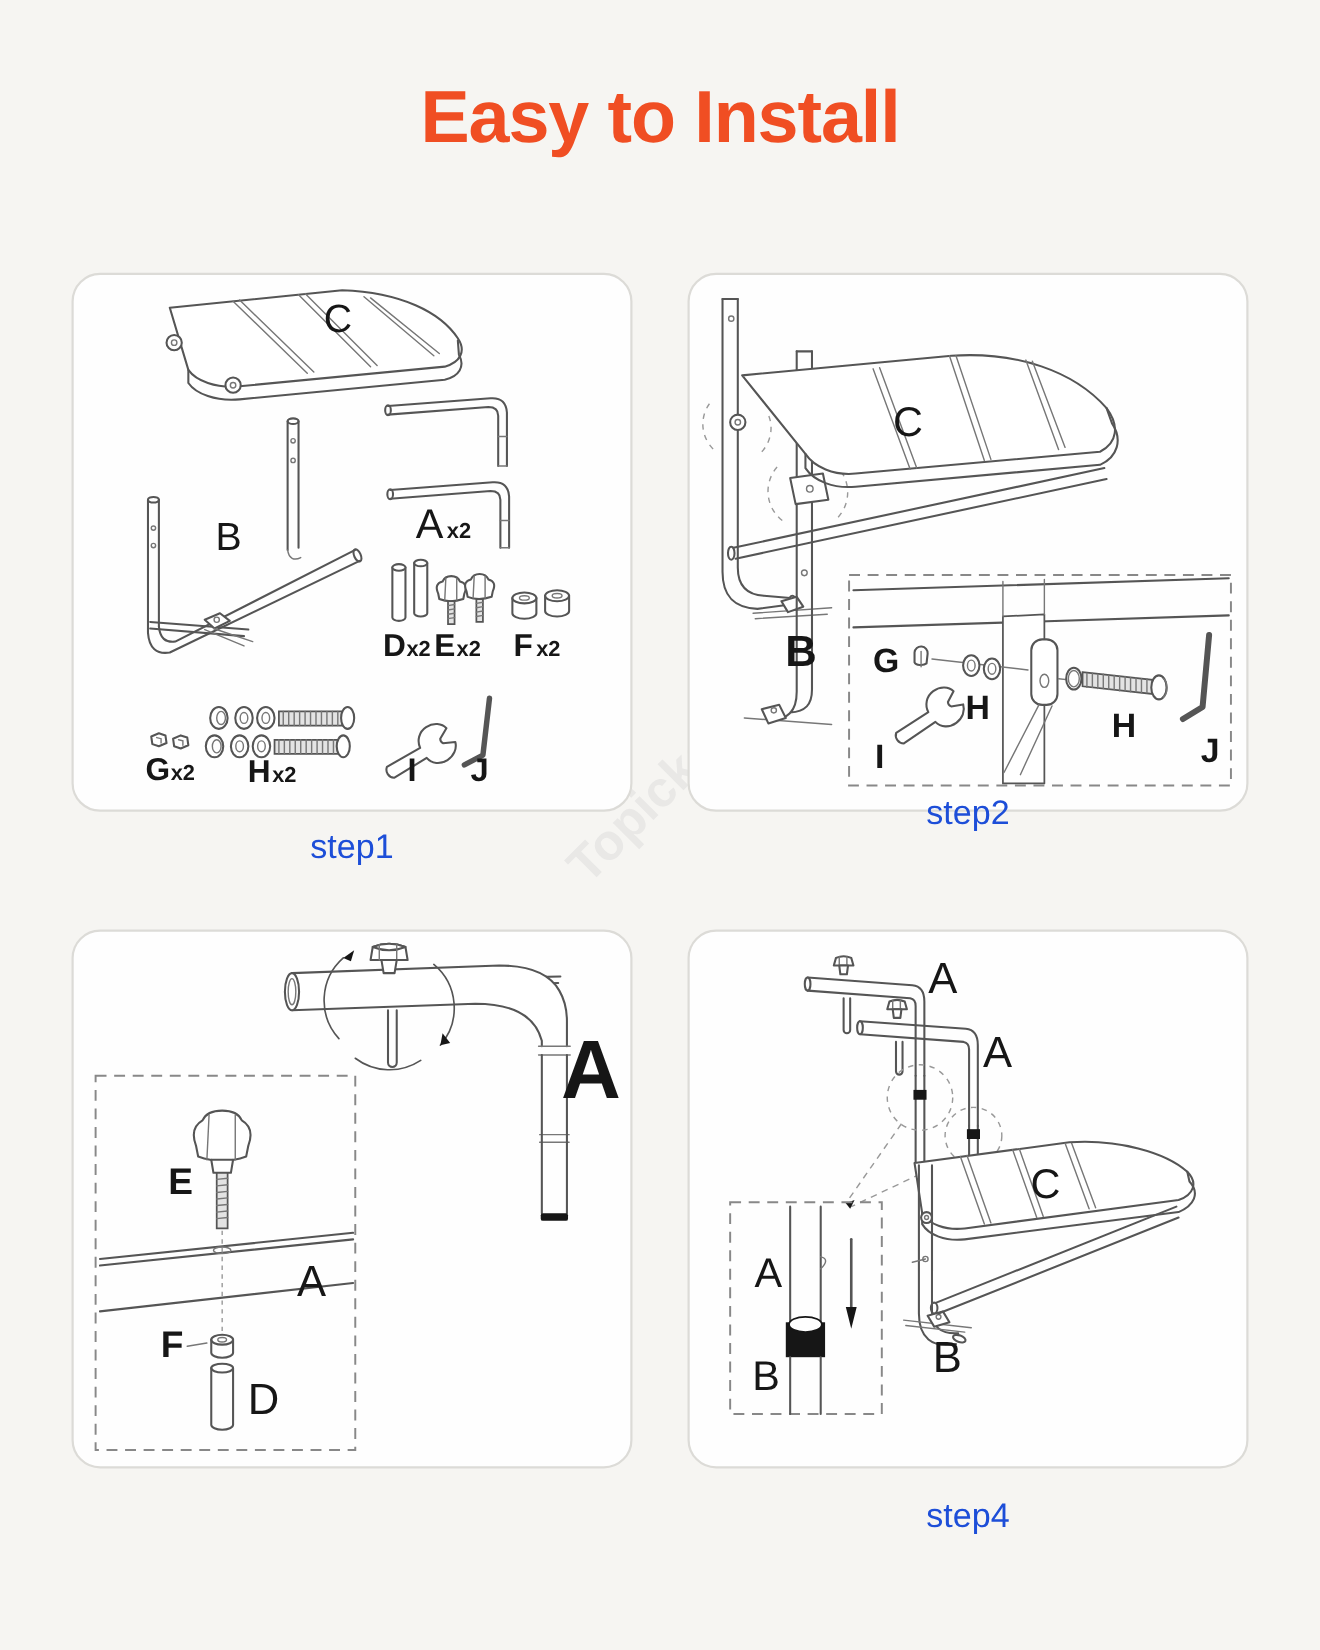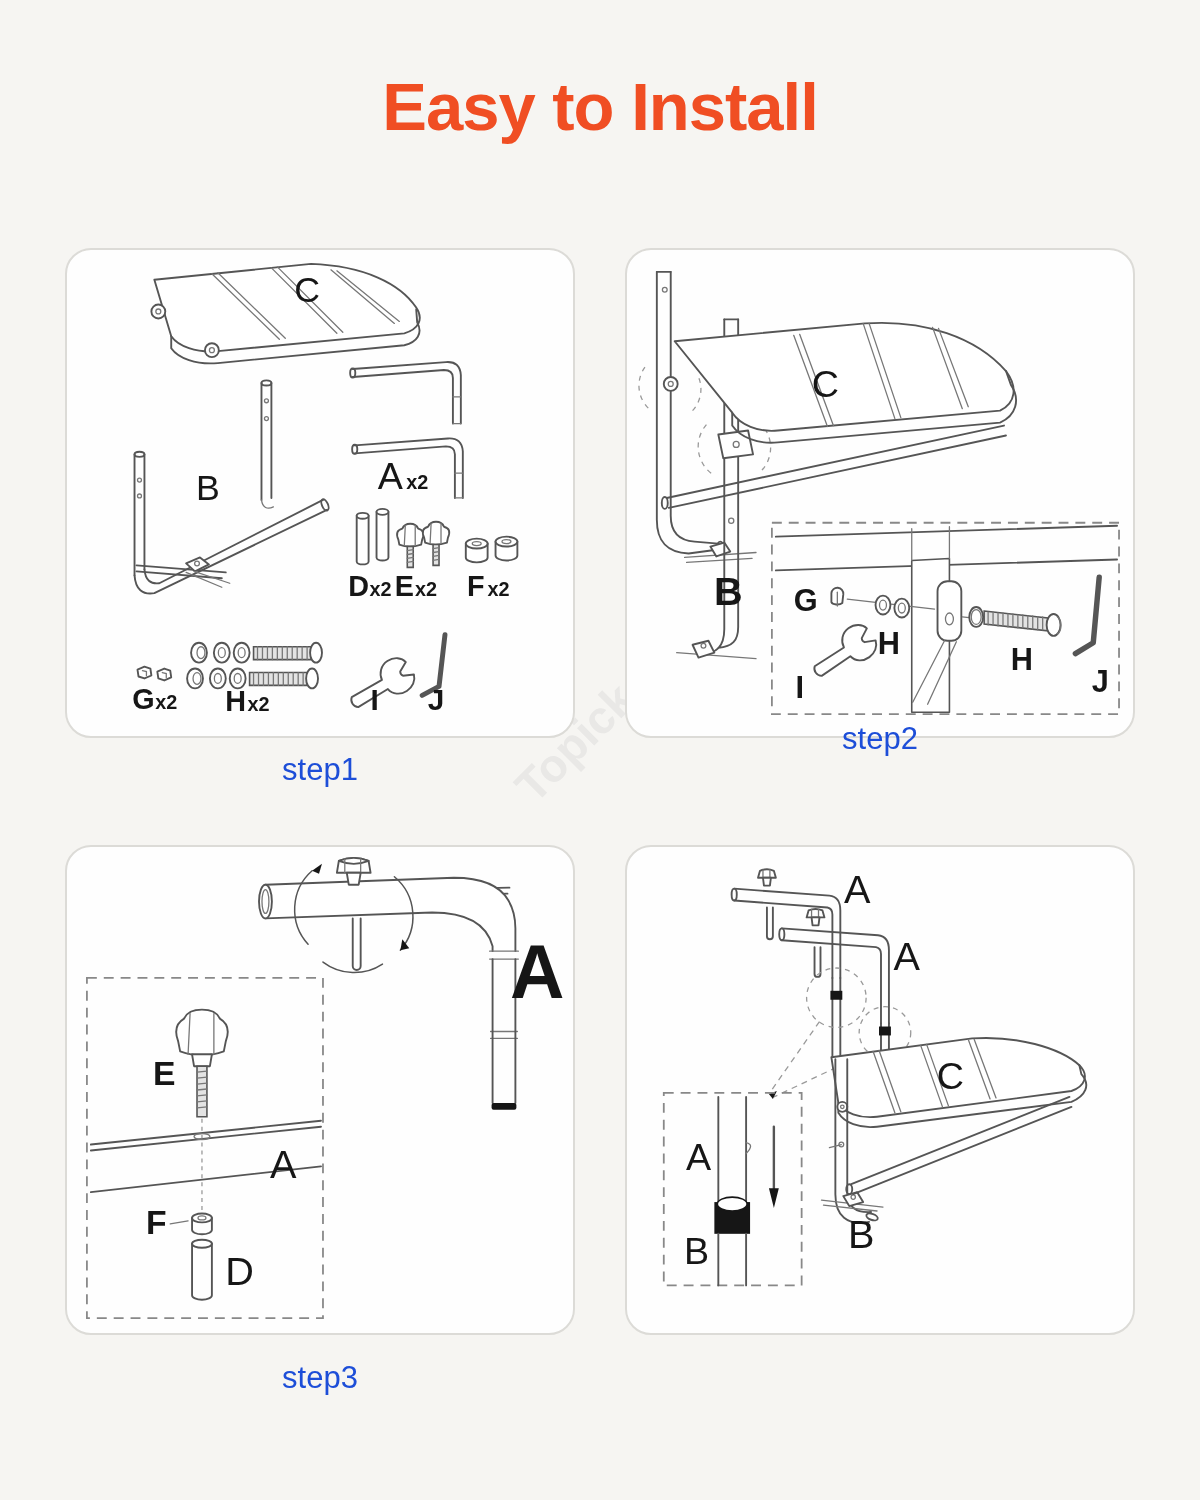--- a/index.html
+++ b/index.html
@@ -375,15 +375,15 @@
           <path class="blk" d="M143,344 L153,344 L148,364 Z"></path>
         </g>
         <text class="lbl-m2" x="72" y="326" text-anchor="middle">A</text>
         <text class="lbl-m2" x="70" y="420" text-anchor="middle">B</text>
       </g>
     </svg>
   </figure>
 
   <div class="caption" style="left:65px;top:752px">step1</div>
   <div class="caption" style="left:625px;top:721px">step2</div>
-  <div class="caption" style="left:65px;top:1360px">step3</div>
+  <div class="caption" style="left:625px;top:1360px">step4</div>
 
 </div>
 
 </body></html>

